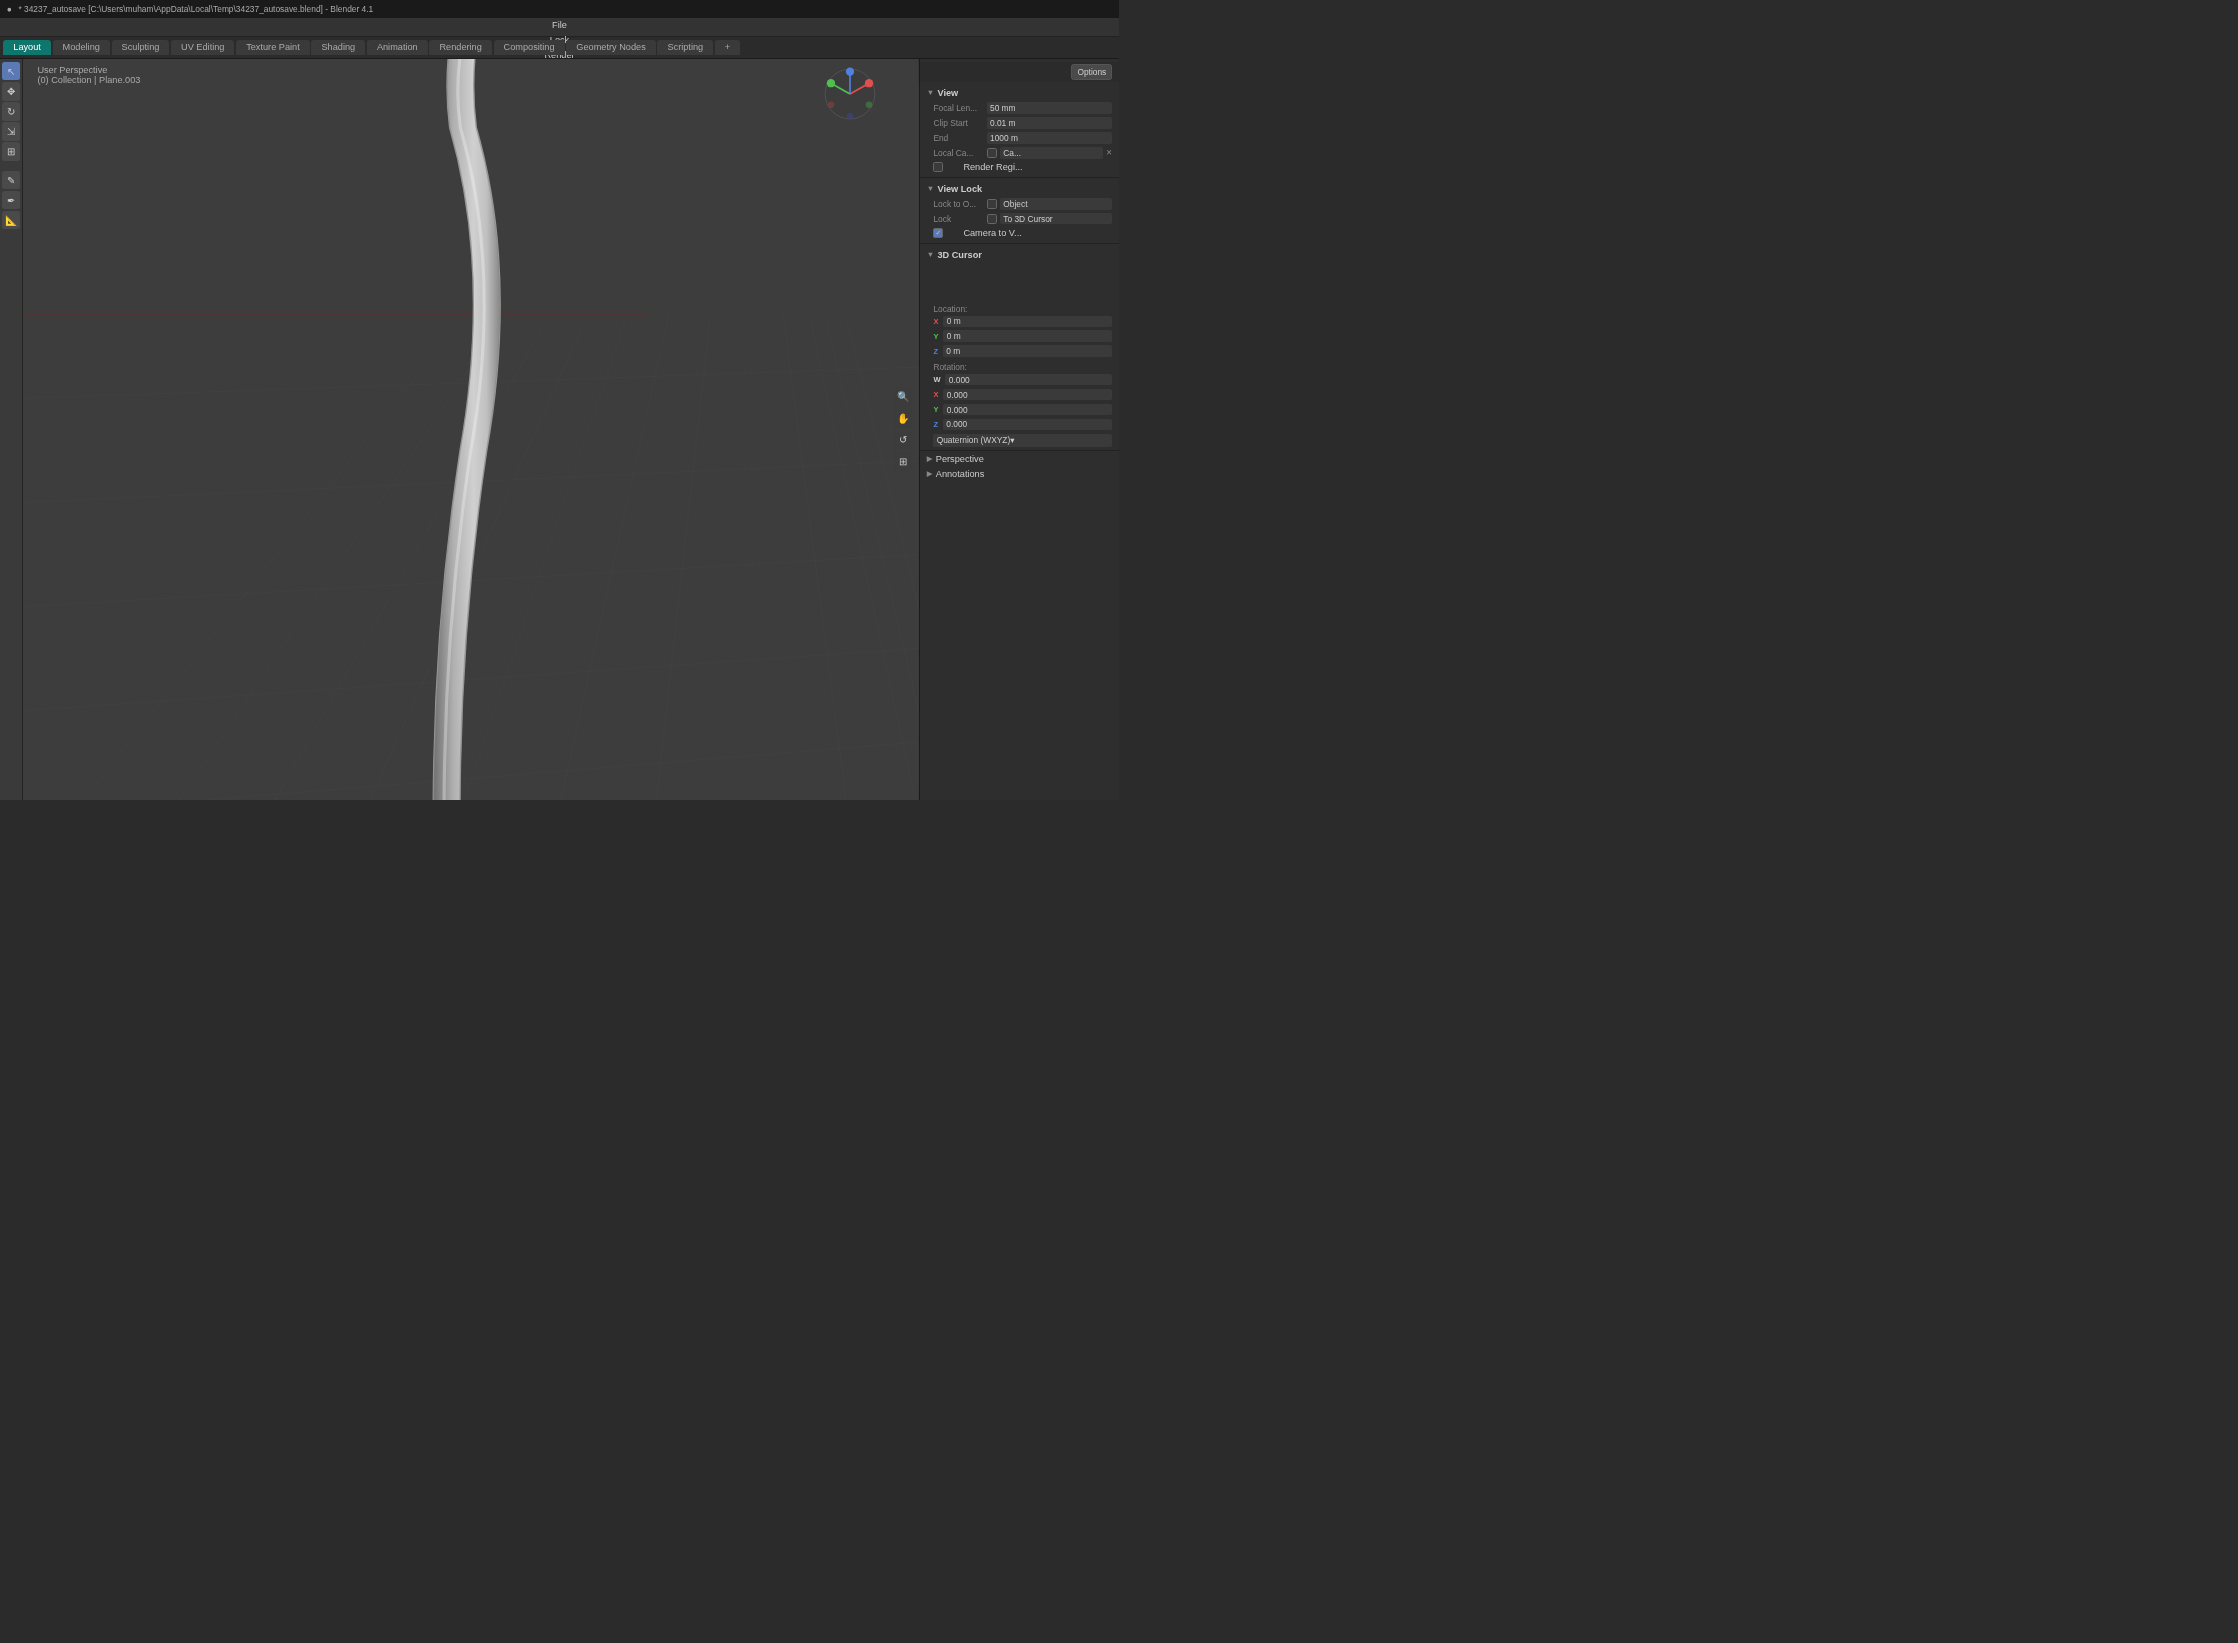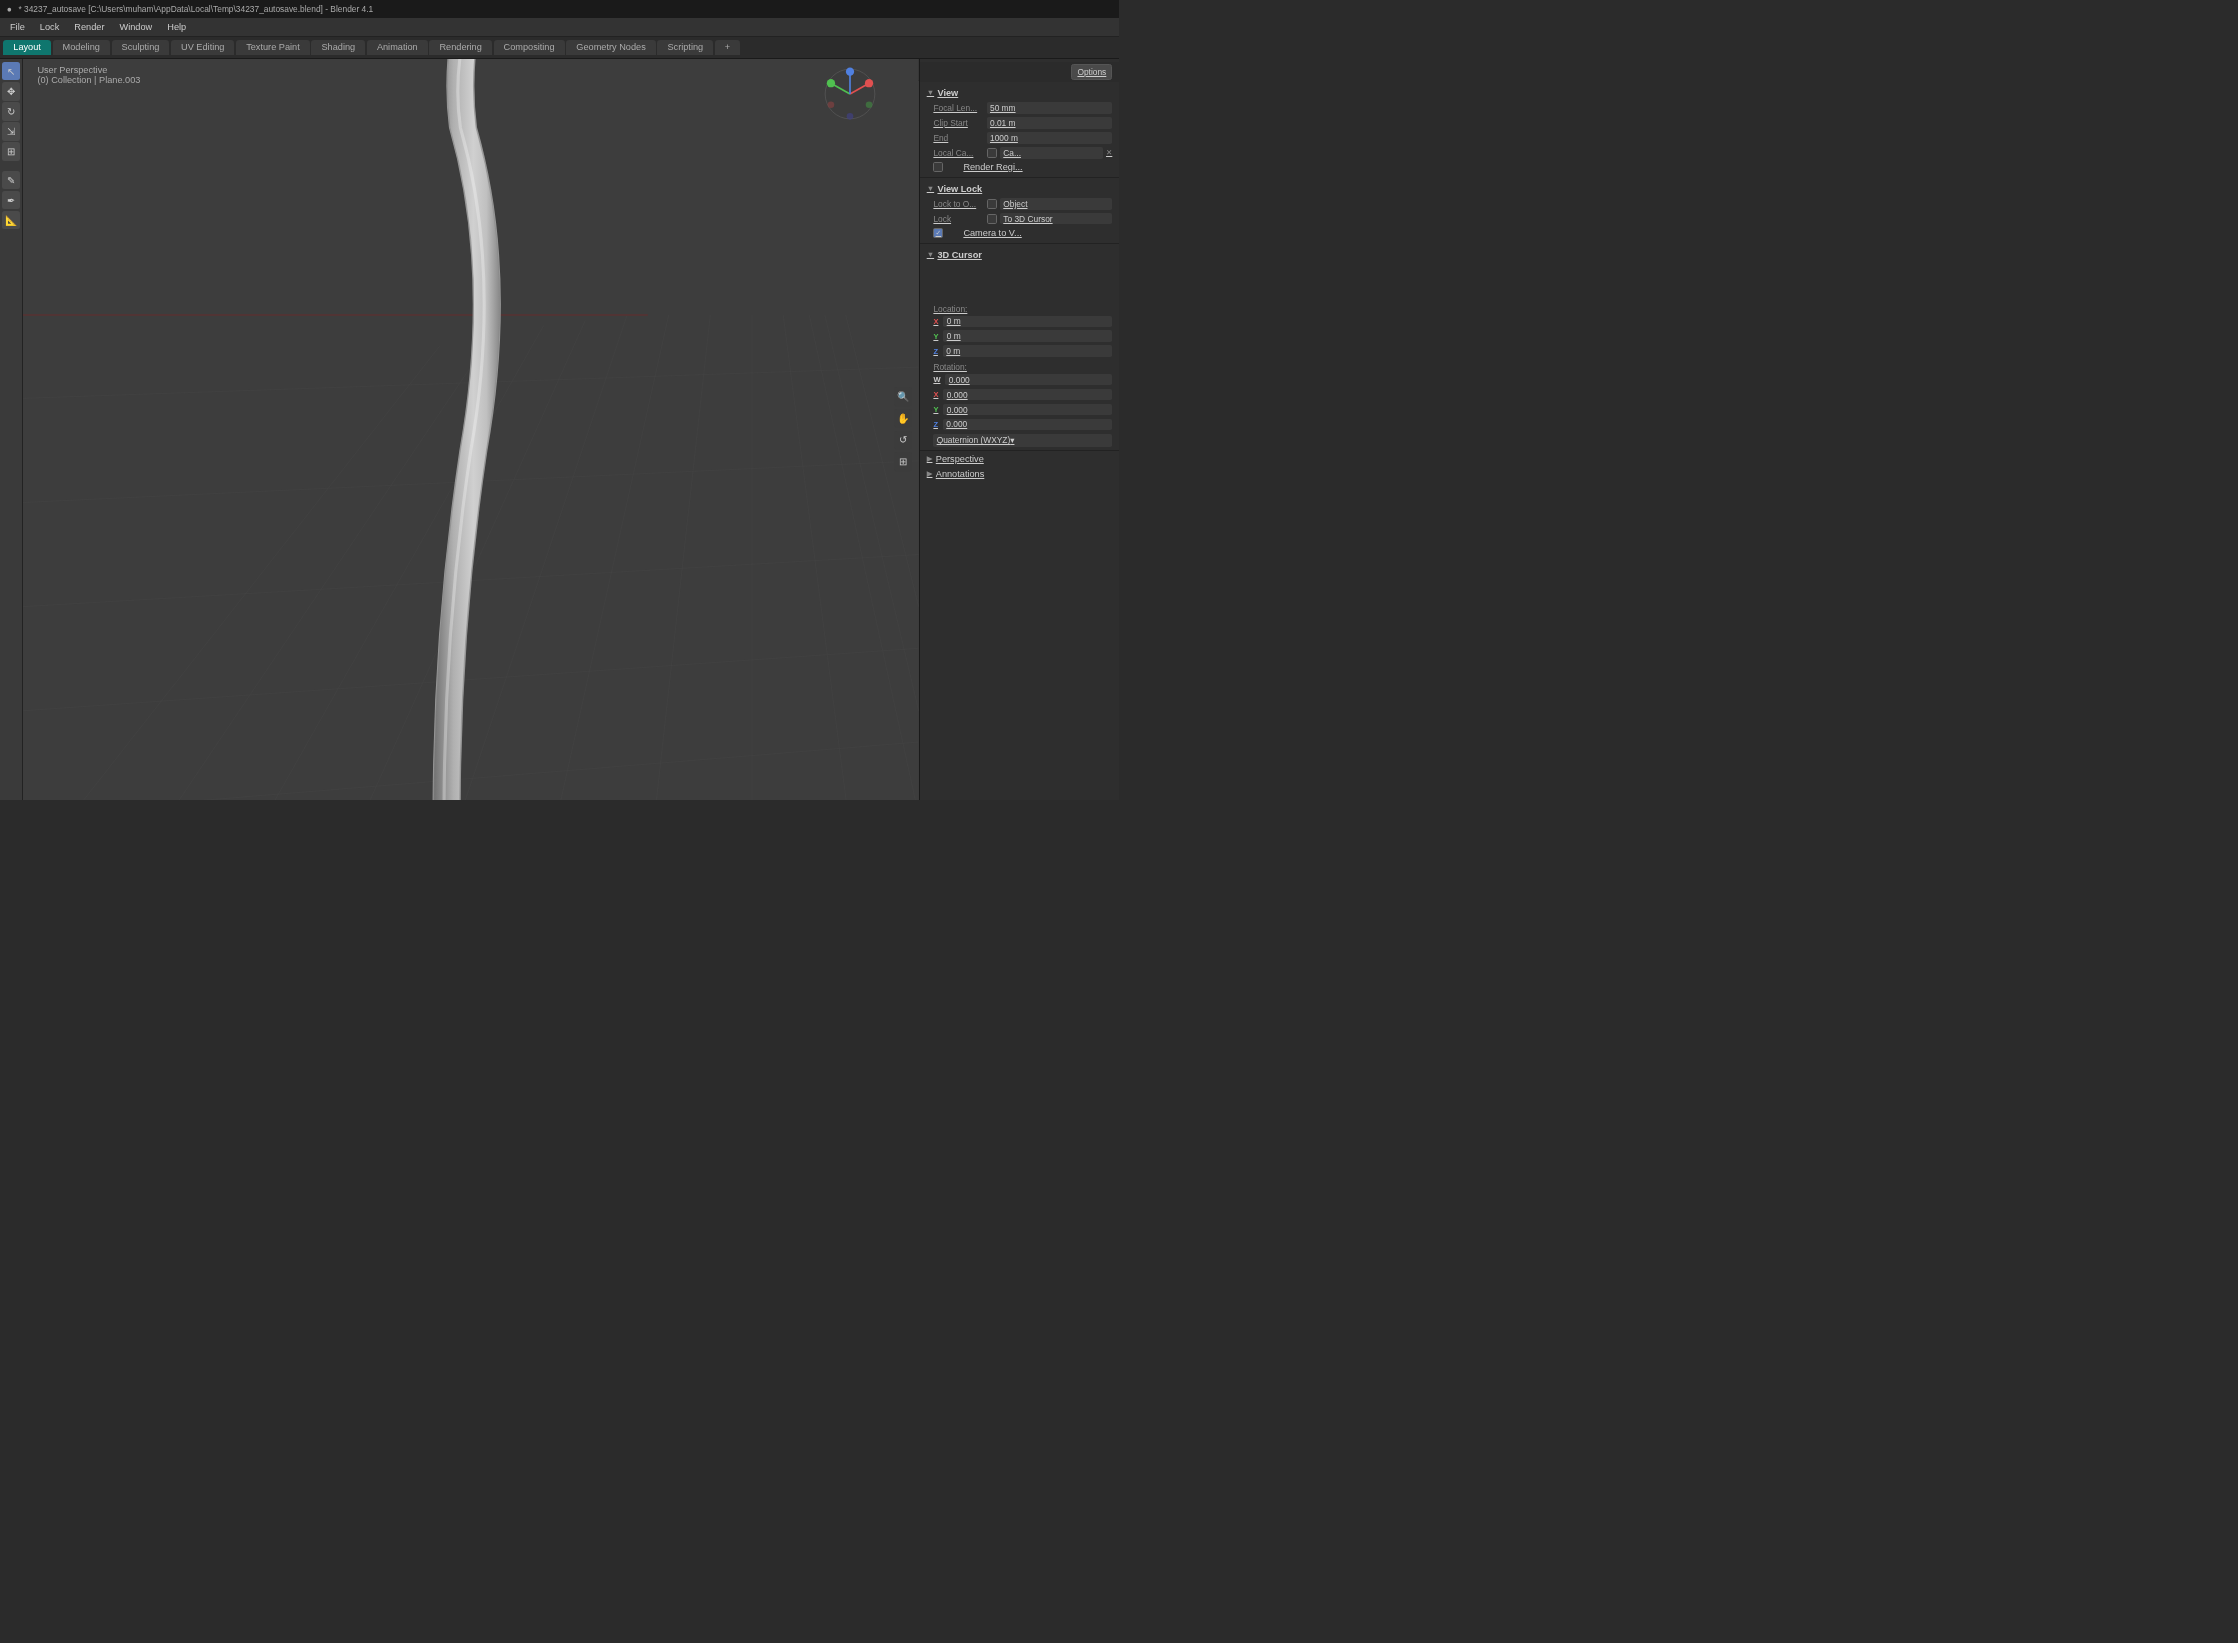--- a/index.html
+++ b/index.html
@@ -30,20 +30,21 @@
 
     
     #menu-bar {
       height: 18.4px;
       background: #333333;
       display: flex;
       align-items: center;
       padding: 0 3.3px;
       gap: 1.7px;
       border-bottom: 0.8px solid #222;
+      flex-direction: column;
     }
     .menu-item {
       padding: 1.7px 6.7px;
       font-size: 9.2px;
       color: #ccc;
       cursor: pointer;
       border-radius: 2.5px;
     }
 
     
@@ -135,21 +136,20 @@
       height: 100%;
     }
 
     
     #right-sidebar {
       width: 200px;
       background: #2e2e2e;
       border-left: 0.8px solid #1a1a1a;
       overflow-y: auto;
       padding: 3.3px 0;
-      text-decoration: underline;
     }
 
     .sidebar-section {
       padding: 3.3px 6.7px;
       border-bottom: 0.8px solid #222;
     }
     .sidebar-section-header {
       font-size: 9.2px;
       font-weight: bold;
       color: #ccc;

